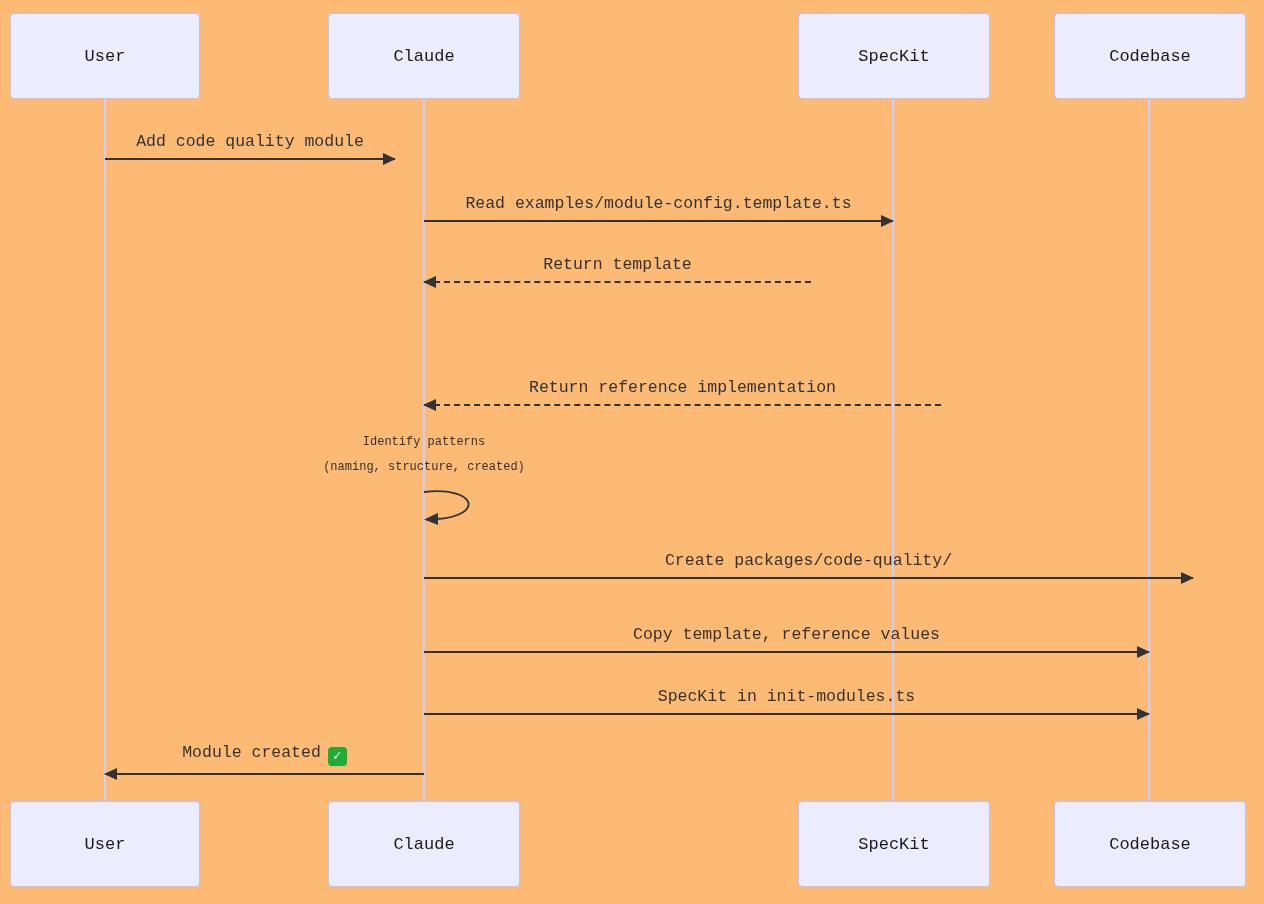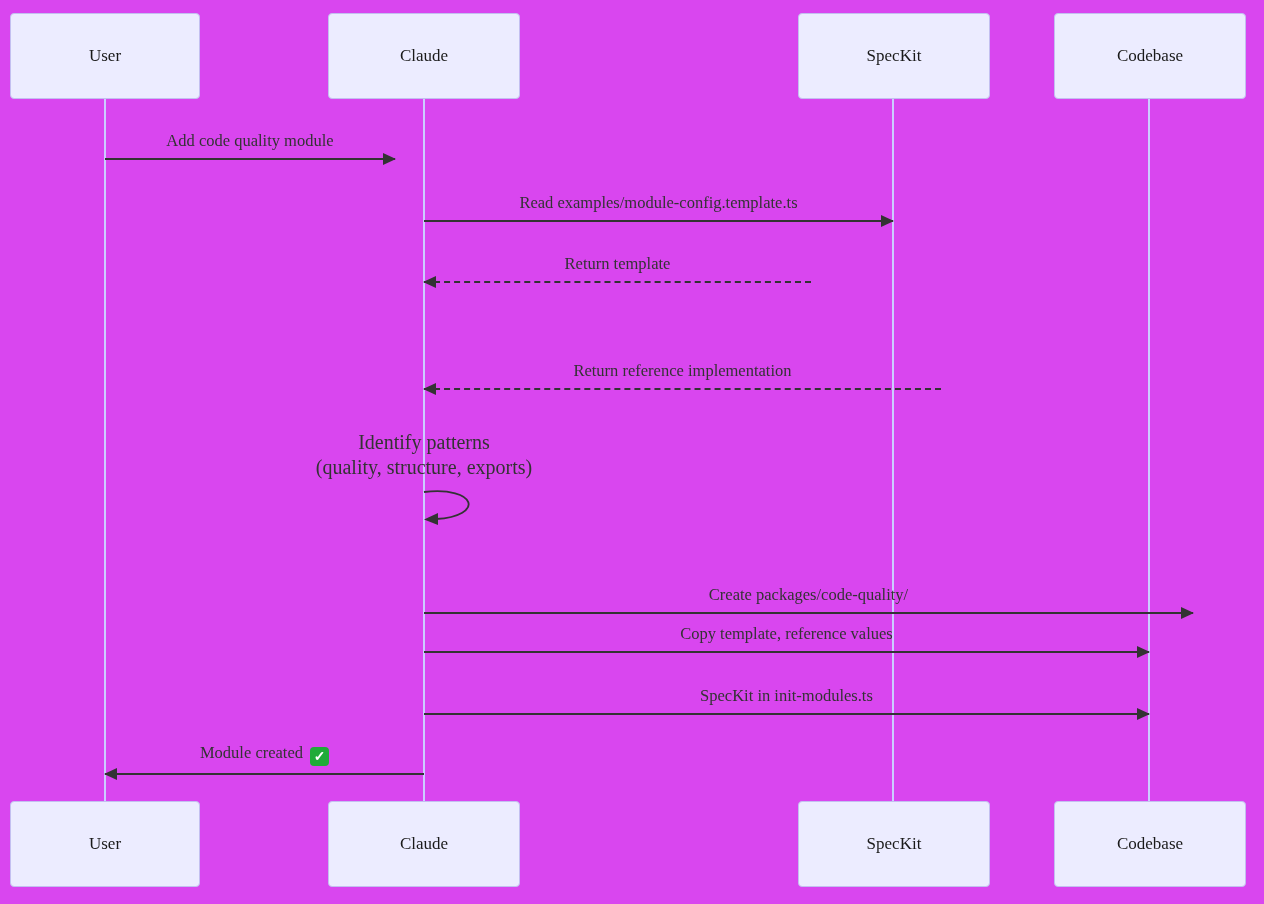--- a/index.html
+++ b/index.html
@@ -1,21 +1,21 @@
 <!DOCTYPE html>
 <html><head>
 <meta charset="utf-8">
 <style>
   * { margin:0; padding:0; box-sizing:border-box; }
   html,body { background:#ffffff; }
   .canvas {
     position:relative;
     width:1264px; height:904px;
-    background:#d946ef;
-    font-family:Liberation Serif, serif;
+    background:#fdba74;
+    font-family:Liberation Mono, monospace;
     color:#333333;
     overflow:hidden;
   }
   .lifeline {
     position:absolute;
     width:2px; top:99px; height:702px;
     background:#ccccff;
   }
   .actor-box {
     position:absolute;
@@ -46,21 +46,21 @@
   }
   .head-w {
     position:absolute; left:-1px; bottom:-5px;
     width:0; height:0;
     border-right:13px solid #333333;
     border-top:6px solid transparent;
     border-bottom:6px solid transparent;
   }
   .self-label {
     position:absolute; left:244px; top:430px; width:360px;
-    text-align:center; font-size:20px; line-height:25px; color:#333333;
+    text-align:center; font-size:12px; line-height:25px; color:#333333;
   }
   .self-loop { position:absolute; left:423px; top:485px; }
   .check-icon {
     display:inline-block;
     width:19px; height:19px; line-height:19px;
     background:#1fab38; color:#ffffff;
     border-radius:4px; font-size:14px; font-weight:bold;
     text-align:center; margin-left:7px; vertical-align:-3px;
   }
 </style>
@@ -91,36 +91,36 @@
     <div class="head-e"></div>
   </div>
 
   <div class="msg" style="left:424px; top:249px; width:387px">
     <div class="label">Return template</div>
     <div class="line dashed"></div>
     <div class="head-w"></div>
   </div>
 
 
-  <div class="msg" style="left:424px; top:356px; width:517px">
+  <div class="msg" style="left:424px; top:372px; width:517px">
     <div class="label">Return reference implementation</div>
     <div class="line dashed"></div>
     <div class="head-w"></div>
   </div>
 
   <div class="self-label">
     <div>Identify patterns</div>
-    <div>(quality, structure, exports)</div>
+    <div>(naming, structure, created)</div>
   </div>
   <svg class="self-loop" width="68" height="42" viewBox="0 0 68 42">
     <path d="M 1 7 C 54 1, 62 31, 13 34" fill="none" stroke="#333333" stroke-width="1.8"></path>
     <polygon points="15,28 1,34.5 15,40" fill="#333333"></polygon>
   </svg>
 
-  <div class="msg" style="left:424px; top:580px; width:769px">
+  <div class="msg" style="left:424px; top:545px; width:769px">
     <div class="label">Create packages/code-quality/</div>
     <div class="line"></div>
     <div class="head-e"></div>
   </div>
 
   <div class="msg" style="left:424px; top:619px; width:725px">
     <div class="label">Copy template, reference values</div>
     <div class="line"></div>
     <div class="head-e"></div>
   </div>

